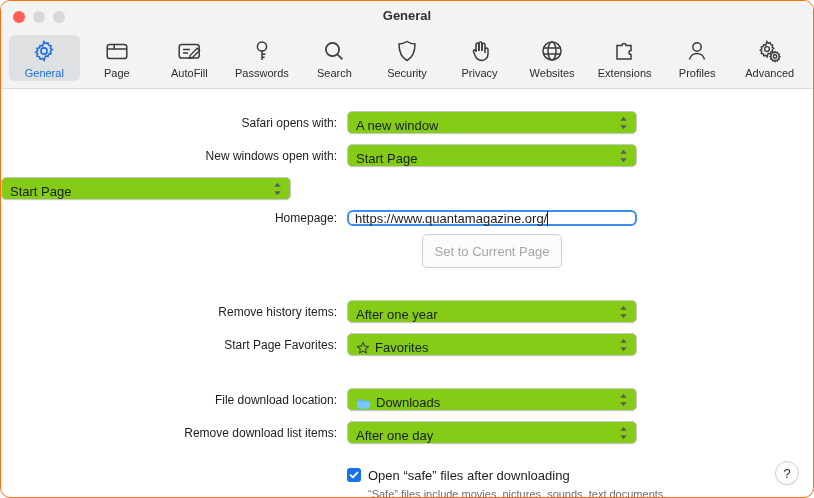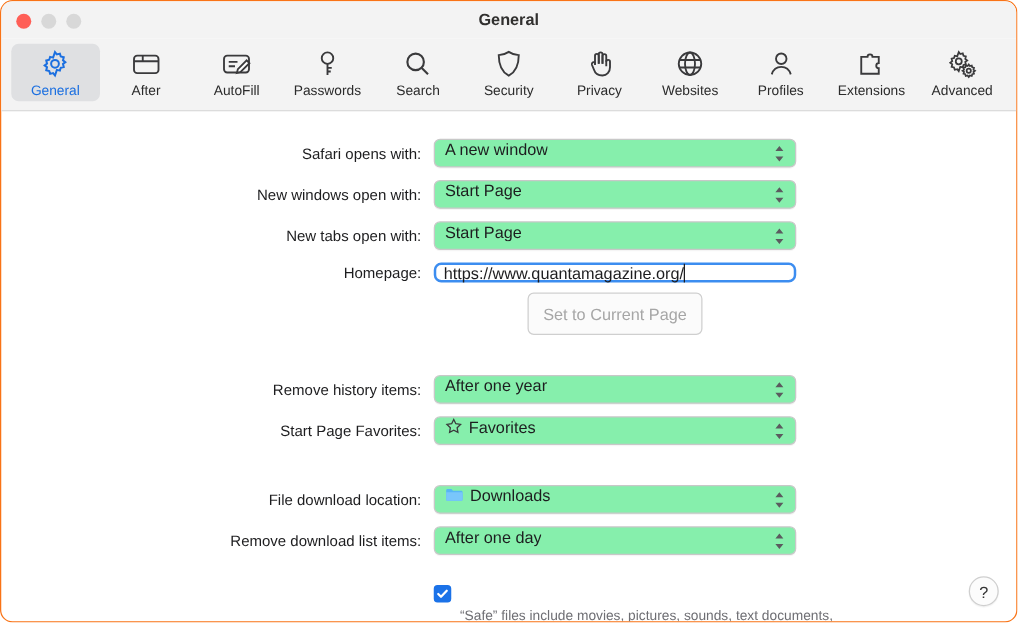--- a/index.html
+++ b/index.html
@@ -103,26 +103,26 @@
     font-size: 12px;
     color: #1d1d1f;
   }
   .control { width: 290px; }
 
   
   .popup {
     position: relative;
     height: 23px;
     width: 290px;
-    background: #86efac;
+    background: #84cc16;
     border: 1px solid #c8c8c8;
     border-radius: 5px;
     box-shadow: 0 1px 0 rgba(0,0,0,0.04);
     display: flex;
-    align-items: flex-start;
+    align-items: flex-end;
     padding: 0 26px 0 8px;
     font-size: 13px;
     color: #1d1d1f;
     cursor: default;
   }
   .popup .chev {
     position: absolute;
     right: 5px; top: 50%;
     transform: translateY(-50%);
     width: 16px; height: 18px;
@@ -242,21 +242,21 @@
     </div>
 
     <div class="tb-item">
       <span class="tb-icon">
         <svg width="24" height="22" viewBox="0 0 24 22" fill="none" stroke="#3a3a3c" stroke-width="1.5">
           <rect x="2.2" y="4.5" width="19.6" height="14" rx="2.6"></rect>
           <path d="M2.2 9h19.6"></path>
             <path d="M9.2 4.6V9"></path>
         </svg>
       </span>
-      <span class="tb-label">After</span>
+      <span class="tb-label">Page</span>
     </div>
 
     <div class="tb-item">
       <span class="tb-icon">
         <svg width="25" height="22" viewBox="0 0 25 22" fill="none" stroke="#3a3a3c" stroke-width="1.5">
           <rect x="2.2" y="4.5" width="20" height="13.5" rx="2.6"></rect>
           <path d="M6 9.5h7M6 13h5"></path>
           <path d="M15.5 17.5l7-7-2.2-2.2-7 7-.8 3z" fill="#fff"></path>
         </svg>
       </span>
@@ -312,35 +312,35 @@
           <circle cx="12" cy="12" r="9"></circle>
           <ellipse cx="12" cy="12" rx="4" ry="9"></ellipse>
           <path d="M3.3 9h17.4M3.3 15h17.4"></path>
         </svg>
       </span>
       <span class="tb-label">Websites</span>
     </div>
 
     <div class="tb-item">
       <span class="tb-icon">
+        <svg width="24" height="24" viewBox="0 0 24 24" fill="none" stroke="#3a3a3c" stroke-width="1.5">
+          <path d="M4 6.5h5a2 2 0 114 0h5v5a2 2 0 100 4v4.5H4z"></path>
+        </svg>
+      </span>
+      <span class="tb-label">Extensions</span>
+    </div>
+
+    <div class="tb-item">
+      <span class="tb-icon">
         <svg width="22" height="24" viewBox="0 0 22 24" fill="none" stroke="#3a3a3c" stroke-width="1.5">
           <circle cx="11" cy="8" r="4.2"></circle>
           <path d="M3.4 20.5c1.2-4 4.2-6 7.6-6s6.4 2 7.6 6"></path>
         </svg>
       </span>
       <span class="tb-label">Profiles</span>
-    </div>
-
-    <div class="tb-item">
-      <span class="tb-icon">
-        <svg width="24" height="24" viewBox="0 0 24 24" fill="none" stroke="#3a3a3c" stroke-width="1.5">
-          <path d="M4 6.5h5a2 2 0 114 0h5v5a2 2 0 100 4v4.5H4z"></path>
-        </svg>
-      </span>
-      <span class="tb-label">Extensions</span>
     </div>
 
     <div class="tb-item">
       <span class="tb-icon">
         <svg width="25" height="24" viewBox="0 0 25 24" fill="none" stroke="#3a3a3c" stroke-width="1.4">
           <circle cx="10" cy="10" r="2.4"></circle>
           <path d="M10 2.6l1.2 1.6 2-.5.6 1.9 1.9.5-.5 2 1.6 1.2-1.6 1.2.5 2-1.9.5-.6 1.9-2-.5L10 17.9 8.8 16.3l-2 .5-.6-1.9-1.9-.5.5-2L3.2 11.2l1.6-1.2-.5-2 1.9-.5.6-1.9 2 .5z"></path>
           <circle cx="18" cy="17.5" r="1.7"></circle>
           <path d="M18 12.6l.9 1.2 1.5-.4.4 1.4 1.4.4-.4 1.5 1.2.9-1.2.9.4 1.5-1.4.4-.4 1.4-1.5-.4-.9 1.2-.9-1.2-1.5.4-.4-1.4-1.4-.4.4-1.5-1.2-.9 1.2-.9-.4-1.5 1.4-.4.4-1.4 1.5.4z"></path>
         </svg>
@@ -373,21 +373,20 @@
           <span class="chev">
             <svg width="9" height="14" viewBox="0 0 9 14" fill="#5b5b5f">
                 <path d="M4.5 0.8l3.2 4H1.3zM4.5 13.2l3.2-4H1.3z"></path>
               </svg>
           </span>
         </div>
       </div>
     </div>
 
     <div class="row">
-      <div class="label">New tabs open with:</div>
       <div class="control">
         <div class="popup">
           <span class="txt">Start Page</span>
           <span class="chev">
             <svg width="9" height="14" viewBox="0 0 9 14" fill="#5b5b5f">
                 <path d="M4.5 0.8l3.2 4H1.3zM4.5 13.2l3.2-4H1.3z"></path>
               </svg>
           </span>
         </div>
       </div>
@@ -485,20 +484,21 @@
 
     <div class="row" style="align-items:flex-start;">
       <div class="label"></div>
       <div class="control" style="width:320px;">
         <div class="checkrow">
           <span class="checkbox">
             <svg width="10" height="10" viewBox="0 0 10 10" fill="none" stroke="#ffffff" stroke-width="1.8" stroke-linecap="round" stroke-linejoin="round">
               <path d="M1.6 5.2l2.2 2.2L8.4 2.6"></path>
             </svg>
           </span>
+          <span class="checklabel">Open “safe” files after downloading</span>
         </div>
         <div class="subtext">“Safe” files include movies, pictures, sounds, text documents, and archives.</div>
       </div>
     </div>
 
     <div id="help-btn">?</div>
   </div>
 </div>
 
 </body></html>

